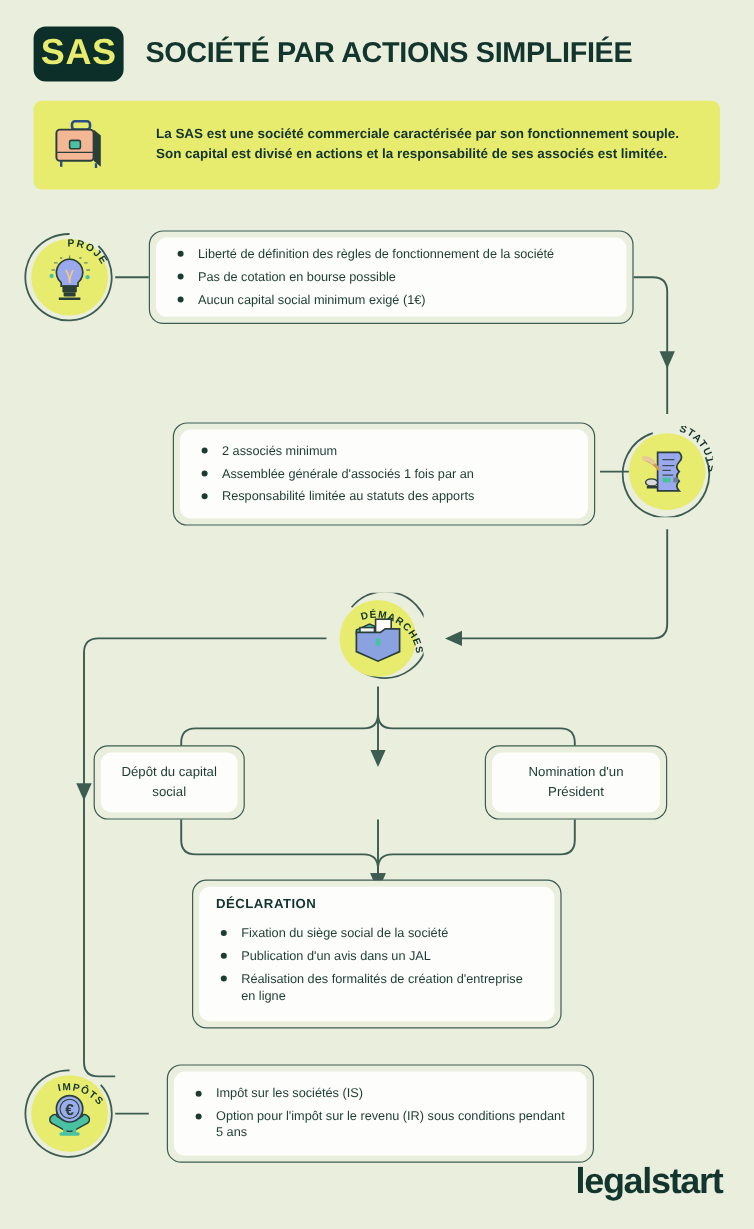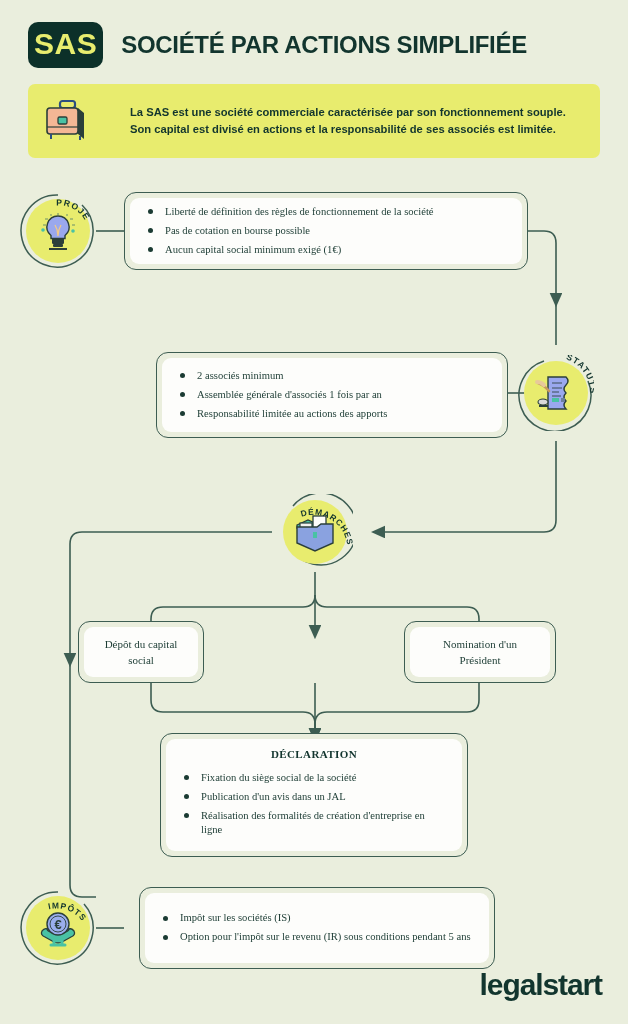--- a/index.html
+++ b/index.html
@@ -39,38 +39,37 @@
   
   .wires { position:absolute; left:0; top:0; width:628px; height:1024px; pointer-events:none; }
 
   
   .card {
     position:absolute;
     border:1.6px solid #3d5d52;
     border-radius:12px;
     background:#eaeedd;
     padding:5px;
-    font-family:Liberation Serif, serif;
   }
   .card-inner {
     background:#fdfdfb; border-radius:9px; width:100%; height:100%;
     display:flex; flex-direction:column; justify-content:center;
     padding:10px 14px;
   }
   .card ul { list-style:none; }
   .card li {
     position:relative; padding-left:21px; font-size:10.6px;
     line-height:1.35; margin:4.5px 0; color:#1b3b33;
   }
   .card li::before {
     content:""; position:absolute; left:4px; top:4.4px;
     width:5px; height:5px; border-radius:50%; background:#1b3b33;
   }
   .card-title {
-    text-align:center; font-size:11px; font-weight:bold;
+    text-align:left; font-size:11px; font-weight:bold;
     color:#12352e; letter-spacing:0.4px; margin-bottom:6px;
   }
   .card-center { text-align:center; font-size:11px; line-height:1.5; color:#1b3b33; }
 
   
   .node { position:absolute; width:76px; height:76px; }
   .node .disc {
     position:absolute; left:6px; top:6px; width:64px; height:64px;
     border-radius:50%; background:#e8ec6e;
   }
@@ -179,26 +178,26 @@
   <div class="card" style="left:124px; top:192px; width:404px; height:78px;">
     <div class="card-inner">
       <ul>
         <li>Liberté de définition des règles de fonctionnement de la société</li>
         <li>Pas de cotation en bourse possible</li>
         <li>Aucun capital social minimum exigé (1€)</li>
       </ul>
     </div>
   </div>
 
-  <div class="card" style="left:156px; top:352px; width:352px; height:86px;">
+  <div class="card" style="left:144px; top:352px; width:352px; height:86px;">
     <div class="card-inner">
       <ul>
         <li>2 associés minimum</li>
         <li>Assemblée générale d'associés 1 fois par an</li>
-        <li>Responsabilité limitée au actions des apports</li>
+        <li>Responsabilité limitée au statuts des apports</li>
       </ul>
     </div>
   </div>
 
   <div class="node" style="left:518px; top:355px;">
     <svg class="ringsvg" width="76" height="76" viewBox="0 0 76 76">
       <path d="M26 6 A36 36 0 1 0 70 26" fill="none" stroke="#3d5d52" stroke-width="1.5"></path>
     </svg>
     <div class="disc"></div>
     <svg class="glyph" viewBox="0 0 48 48">

